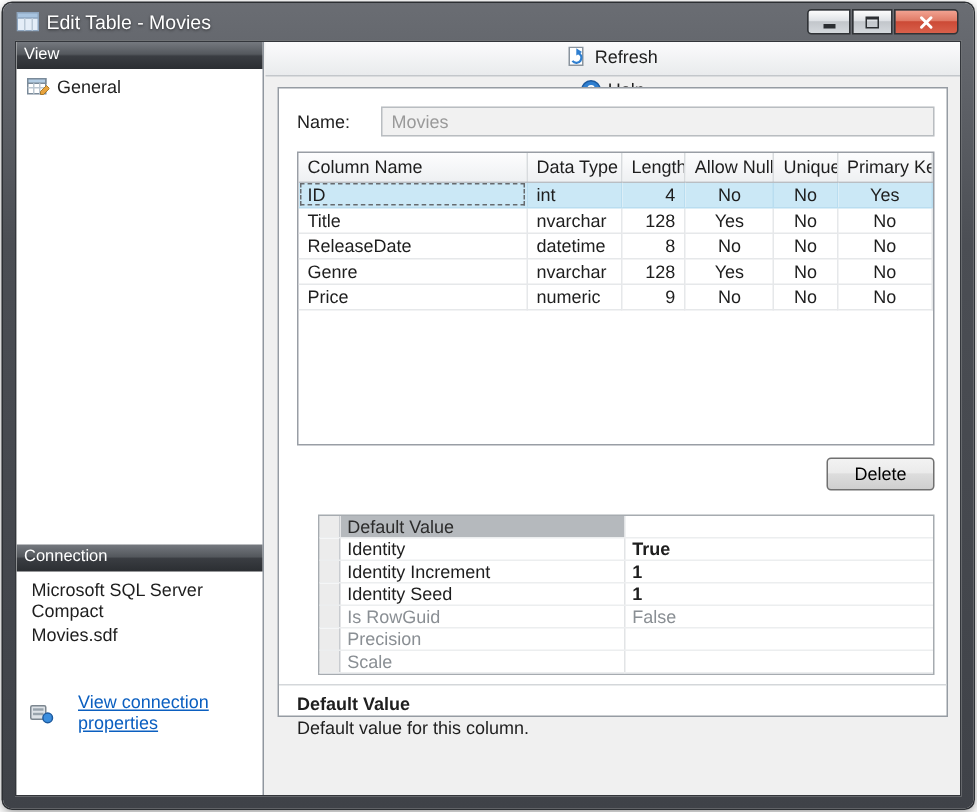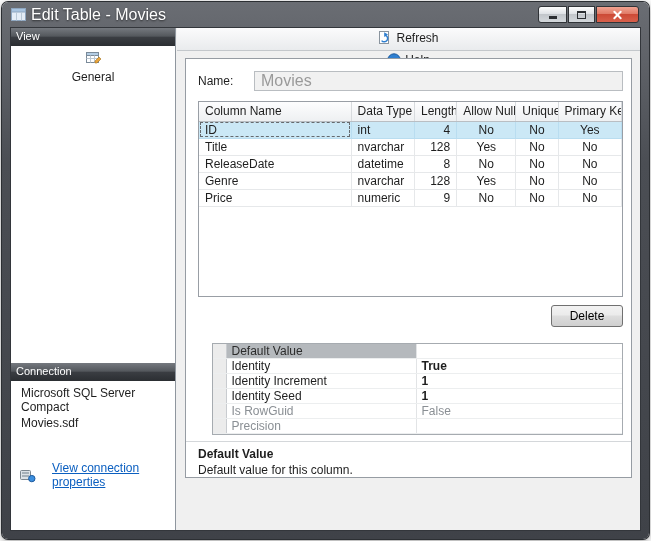--- a/index.html
+++ b/index.html
@@ -5,21 +5,21 @@
   html,body{margin:0;padding:0;width:651px;height:541px;background:#ffffff;overflow:hidden;
     font-family:"Liberation Sans", sans-serif;font-size:12px;color:#1e1e1e;}
   *{box-sizing:border-box;}
 
   
   .window{position:absolute;left:2px;top:2px;width:647px;height:537px;border-radius:6px;
     background:linear-gradient(180deg,#6a6d73 0%,#4b4e54 30%,#3f4248 100%);
     box-shadow:0 0 0 1px #2c2f33, 0 2px 8px rgba(0,0,0,.45);}
   .titlebar{position:absolute;left:0;top:0;right:0;height:25px;display:flex;align-items:center;padding:0 8px;}
   .title-icon{width:16px;height:14px;margin-right:5px;display:inline-flex;align-items:center;}
-  .title-text{color:#ffffff;font-size:16px;text-shadow:0 1px 2px rgba(0,0,0,.6);white-space:nowrap;}
+  .title-text{color:#ffffff;font-size:13px;text-shadow:0 1px 2px rgba(0,0,0,.6);white-space:nowrap;}
   .caption-buttons{position:absolute;top:4px;right:10px;display:flex;gap:1px;}
   .cap{height:17px;border:1px solid #303337;display:flex;align-items:center;justify-content:center;position:relative;}
   .cap.min{width:29px;border-radius:3px 0 0 3px;background:linear-gradient(180deg,#fdfdfd,#dfe2e6 45%,#c2c6cb 50%,#d4d8dc);}
   .cap.max{width:27px;background:linear-gradient(180deg,#fdfdfd,#dfe2e6 45%,#c2c6cb 50%,#d4d8dc);}
   .cap.close{width:43px;border-radius:0 3px 3px 0;background:linear-gradient(180deg,#f2a392,#e07b67 45%,#cc4a36 50%,#d8604b);}
   .glyph-min{width:8px;height:3px;background:#2b2e32;margin-top:6px;}
   .glyph-max{width:9px;height:8px;border:1px solid #2b2e32;border-top-width:2px;background:transparent;}
   .glyph-close{position:relative;width:11px;height:11px;}
   .glyph-close::before,.glyph-close::after{content:"";position:absolute;left:0;top:5px;width:11px;height:2px;background:#ffffff;border-radius:1px;}
   .glyph-close::before{transform:rotate(45deg);}
@@ -28,39 +28,39 @@
   
   .dialog{position:absolute;left:8px;right:8px;top:25px;bottom:8px;background:#f0f0f0;
     border:1px solid #33363b;overflow:hidden;}
 
   
   .sidebar{position:absolute;left:0;top:0;bottom:0;width:165px;background:#ffffff;border-right:1px solid #8f969e;}
   .side-header{position:absolute;left:0;right:0;height:18px;color:#ffffff;font-size:11px;
     padding:2px 5px;background:linear-gradient(180deg,#75797f 0%,#54585d 45%,#3a3d42 52%,#2b2e32 100%);}
   .side-header.view{top:0;}
   .side-header.connection{top:335px;}
-  .general-item{position:absolute;top:20px;left:3px;right:3px;display:flex;align-items:center;gap:5px;padding:3px 4px;flex-direction:column;}
+  .general-item{position:absolute;top:20px;left:3px;right:3px;display:flex;align-items:center;gap:5px;padding:3px 4px;}
   .provider-text{position:absolute;top:358px;left:10px;right:6px;}
   .database-text{position:absolute;top:388px;left:10px;right:6px;}
   .conn-link{position:absolute;top:423px;left:8px;right:4px;display:flex;align-items:center;gap:16px;margin-top:10px;}
   .conn-link a{color:#0b5fc0;text-decoration:underline;font-size:12px;}
 
   
   .main{position:absolute;left:166px;right:0;top:0;bottom:0;}
   .toolbar{position:absolute;left:0;right:0;top:0;height:23px;border-bottom:1px solid #c3c7cb;
     background:linear-gradient(180deg,#fbfbfc,#e9ebed);display:flex;align-items:center;padding:0 4px;gap:2px;flex-direction:column;}
   .tool-btn{display:flex;align-items:center;gap:4px;padding:2px 7px;border:1px solid transparent;border-radius:2px;cursor:default;}
 
   .content{position:absolute;left:0;right:0;top:23px;bottom:0;}
   .panel{position:absolute;left:8px;right:8px;top:7px;bottom:52px;background:#ffffff;border:1px solid #969ca3;}
 
   .name-row{display:flex;align-items:center;margin:12px 8px 0 12px;}
   .name-label{width:56px;}
   .name-input{flex:1;height:20px;border:1px solid #b9bdc1;background:#f1f1f1;color:#9a9a9a;
-    padding:0 6px;font-family:"Liberation Sans",sans-serif;font-size:16px;}
+    padding:0 6px;font-family:"Liberation Sans",sans-serif;font-size:12px;}
 
   
   .grid-wrap{margin:10px 8px 0 12px;height:196px;border:1px solid #999ea5;background:#ffffff;overflow:hidden;}
   table.grid{width:100%;border-collapse:collapse;table-layout:fixed;}
   table.grid th{height:19px;font-weight:normal;text-align:left;padding:1px 6px;
     background:linear-gradient(180deg,#fdfdfe,#eef0f2);border-right:1px solid #d8dbde;border-bottom:1px solid #b9bec3;
     white-space:nowrap;overflow:hidden;}
   table.grid td{height:17px;padding:0 6px;border-right:1px solid #e6e8ea;border-bottom:1px solid #e6e8ea;
     white-space:nowrap;overflow:hidden;}
   table.grid td.num{text-align:right;}
@@ -284,20 +284,25 @@
               <tr class="disabled">
                 <td class="strip"></td>
                 <td class="plabel">Is RowGuid</td>
                 <td class="pvalue">False</td>
               </tr>
               <tr class="disabled">
                 <td class="strip"></td>
                 <td class="plabel">Precision</td>
                 <td class="pvalue"></td>
               </tr>
+              <tr class="disabled">
+                <td class="strip"></td>
+                <td class="plabel">Scale</td>
+                <td class="pvalue"></td>
+              </tr>
             </tbody>
               </table>
           </div>
 
           <div class="desc">
             <div class="desc-title">Default Value</div>
             <div>Default value for this column.</div>
           </div>
 
         </div>

